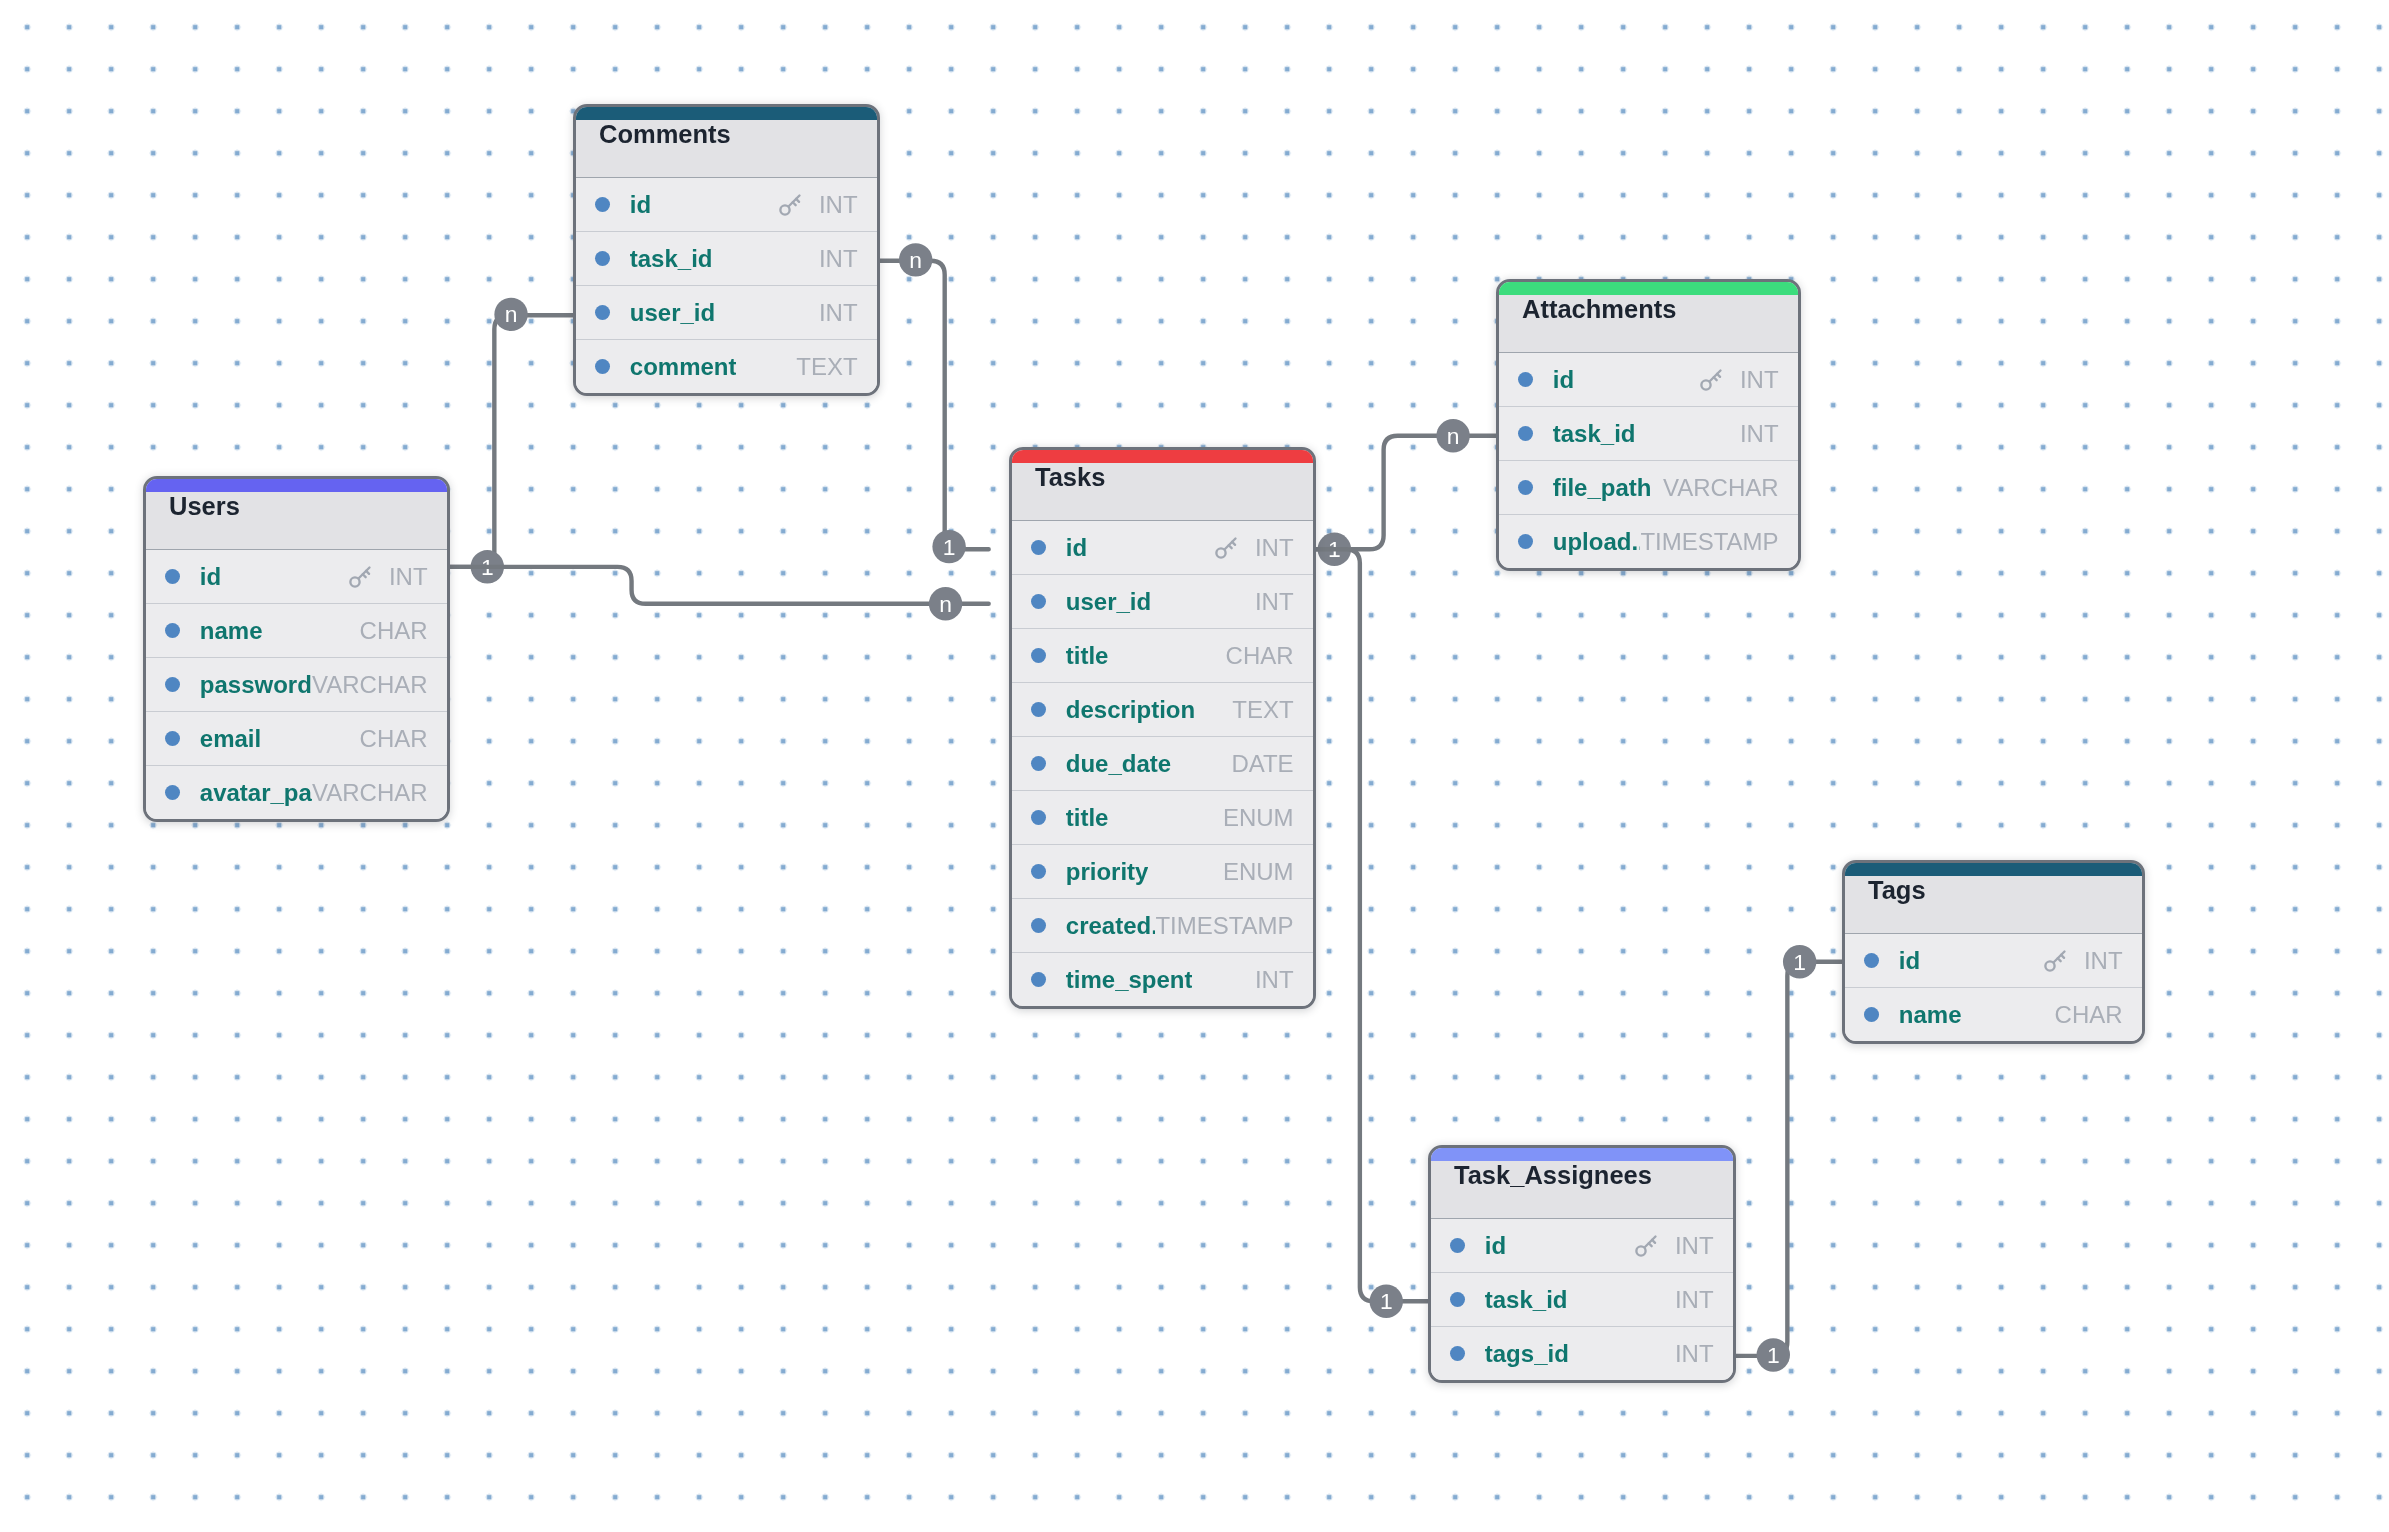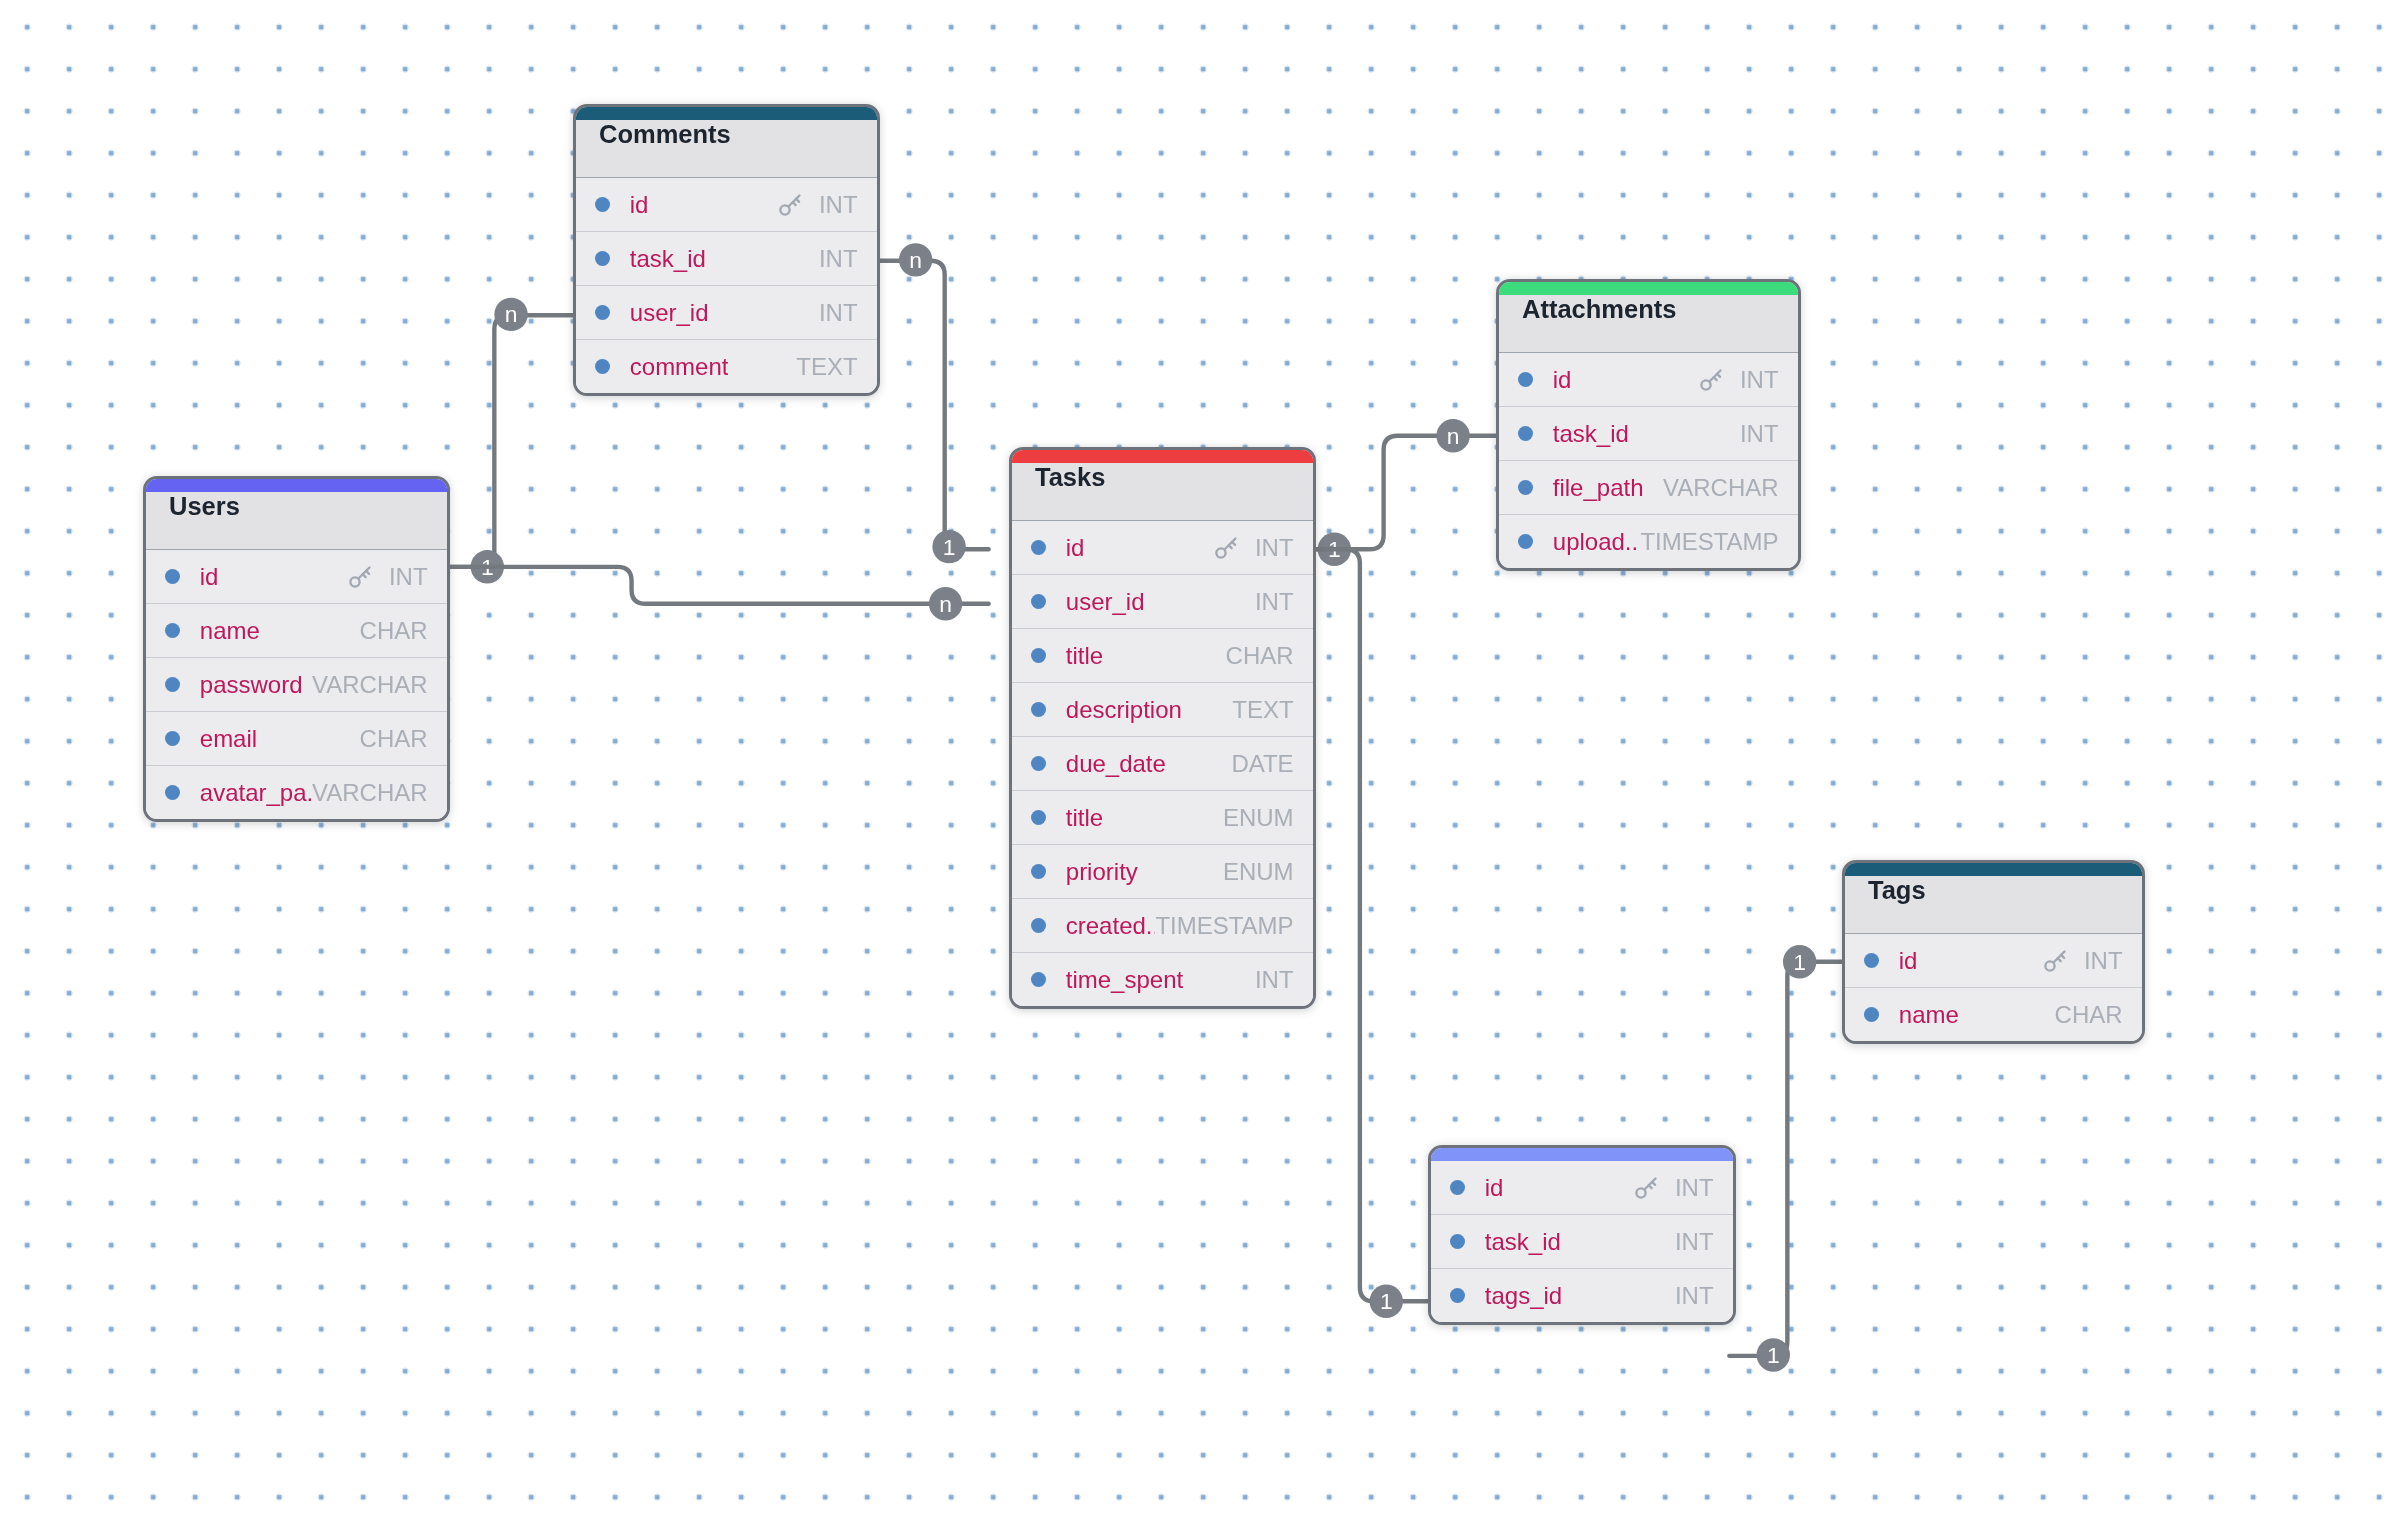--- a/index.html
+++ b/index.html
@@ -33,21 +33,21 @@
     font-weight:bold;font-size:25.5px;color:#1c2430;
   }
   .rows{display:block;}
   .field-row{
     height:53px;display:flex;align-items:center;
     padding:0 19.4px;background:#ececee;font-size:24px;
     border-top:1.8px solid #c9ccd2;
   }
   .field-row:first-child{border-top:none;}
   .fdot{width:15px;height:15px;border-radius:50%;background:#4f86c2;margin-right:19.4px;flex:none;}
-  .fname{color:#be185d;white-space:nowrap;overflow:hidden;flex:0 1 auto;}
+  .fname{color:#0f766e;white-space:nowrap;overflow:hidden;flex:0 1 auto;font-weight:bold;}
   .ftype{margin-left:auto;display:flex;align-items:center;gap:15px;color:#a9aeb7;white-space:nowrap;}
   .key-icon{display:flex;align-items:center;}
 </style>
 </head>
 <body>
 
 <div id="canvas">
   <svg class="rel-layer" id="rel-layer" width="2389" height="1533" viewBox="0 0 2716 1742">
       <path d="M505 644 L546 644 Q562 644 562 628 L562 374 Q562 358 578 358 L651 358" class="rel"></path>
       <g>
@@ -394,20 +394,23 @@
     <span class="ftype">
 
       <span class="ftype-text">CHAR</span>
     </span>
   </div>
 </div>
   </div>
 
   <div class="table" style="left: 1428px; top: 1145px; width: 302px;">
     <div class="accent" style="background: rgb(128, 147, 248);"></div>
+    <div class="title-row">
+      <span class="title-text">Task_Assignees</span>
+    </div>
     <div class="rows">
   <div class="field-row">
     <span class="fdot"></span>
     <span class="fname">id</span>
     <span class="ftype">
       <span class="key-icon">
         <svg viewBox="0 0 24 24" width="27" height="27">
           <g fill="none" stroke="#a2a8b2" stroke-width="2.1" stroke-linecap="round">
             <circle cx="7.1" cy="16.9" r="4.1"></circle>
             <path d="M10.2 13.8 L20 4"></path>

